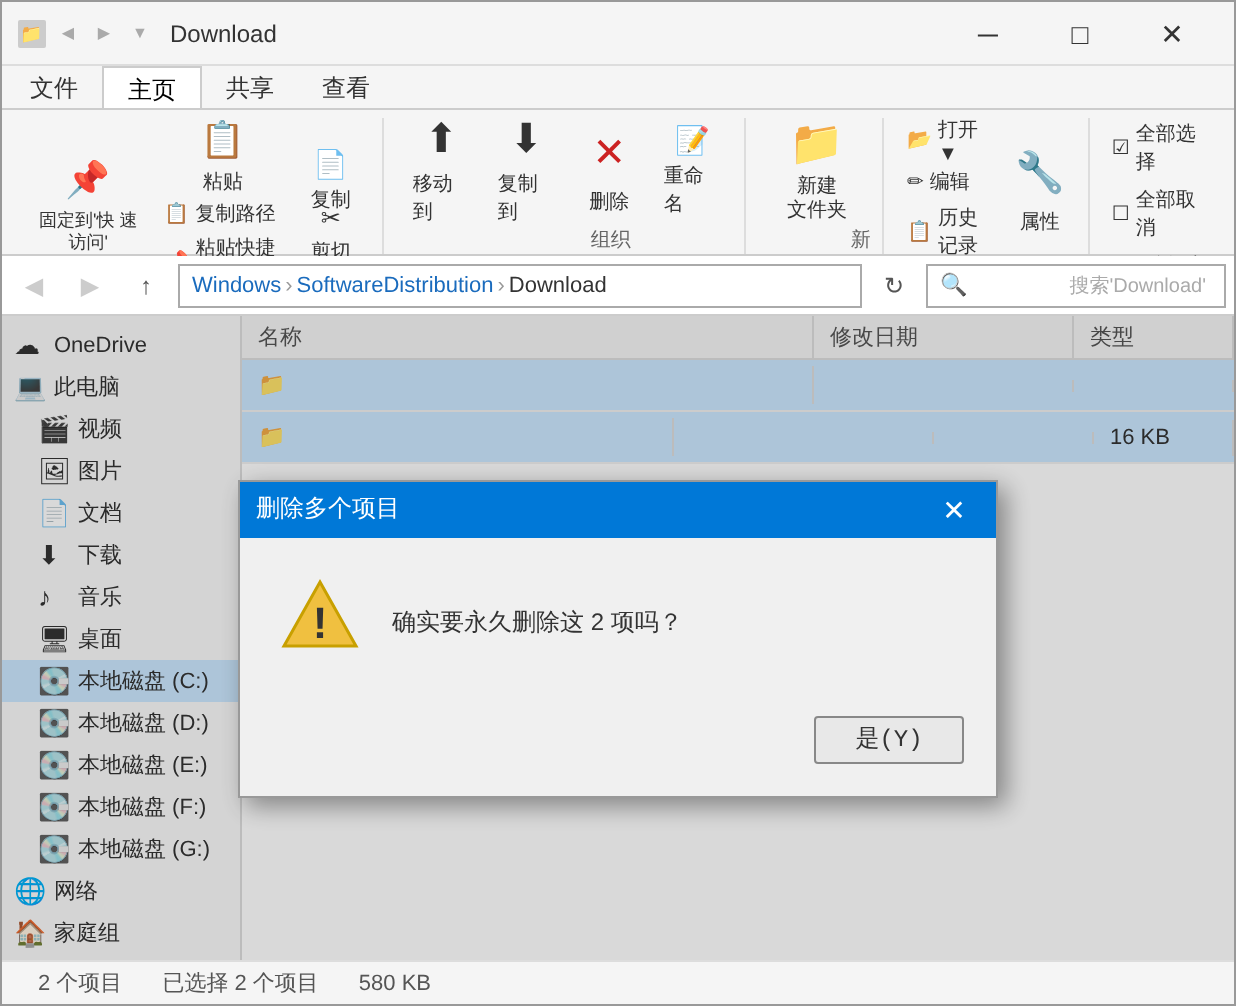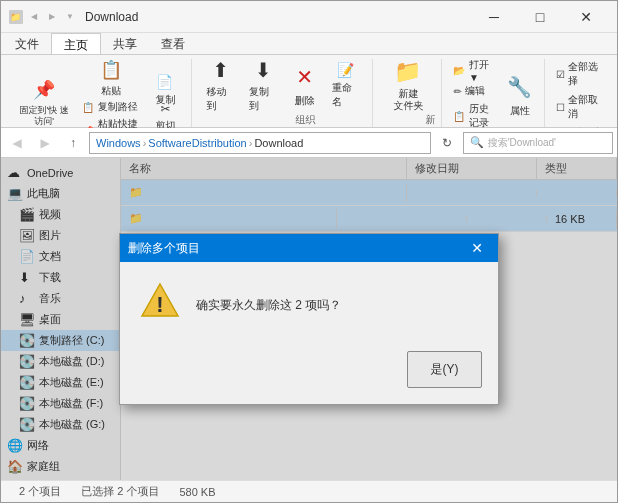--- a/index.html
+++ b/index.html
@@ -340,30 +340,31 @@
       line-height: 1.5;
     }
     .dialog-buttons {
       display: flex;
       justify-content: flex-end;
       padding: 8px 16px 16px;
       gap: 8px;
     }
     .dialog-btn {
       min-width: 75px;
-      height: 37px;
+      height: 24px;
       border: 1px solid #aaa;
       background: #e0e0e0;
       cursor: pointer;
       font-size: 12px;
       color: #333;
       display: flex;
       align-items: center;
       justify-content: center;
       border-radius: 2px;
+      font-family: Liberation Mono, monospace;
     }
     .dialog-btn.default {
       background: #e8e8e8;
       border: 1px solid #888;
     }
 
     
     ::-webkit-scrollbar { width: 8px; height: 8px; }
     ::-webkit-scrollbar-track { background: #f1f1f1; }
     ::-webkit-scrollbar-thumb { background: #c1c1c1; }
@@ -524,21 +525,21 @@
     <div class="address-path">
       <span class="address-crumb">Windows</span>
       <span class="address-sep">›</span>
       <span class="address-crumb">SoftwareDistribution</span>
       <span class="address-sep">›</span>
       <span class="address-current">Download</span>
     </div>
     <div class="nav-btn">↻</div>
     <div class="search-box">
       <span>🔍</span>
-      <span style="font-size:10px;">搜索'Download'</span>
+      <span style="font-size:10px;margin-left:47px;">搜索'Download'</span>
     </div>
   </div>
 
   <div class="content-area">
 
     <div class="sidebar">
       <div class="sidebar-item">
         <span class="sidebar-icon">☁</span>
         <span>OneDrive</span>
       </div>
@@ -565,21 +566,21 @@
       <div class="sidebar-item sidebar-indent">
         <span class="sidebar-icon">♪</span>
         <span>音乐</span>
       </div>
       <div class="sidebar-item sidebar-indent">
         <span class="sidebar-icon">🖥</span>
         <span>桌面</span>
       </div>
       <div class="sidebar-item sidebar-indent selected">
         <span class="sidebar-icon">💽</span>
-        <span>复制路径 (C:)</span>
+        <span>本地磁盘 (C:)</span>
       </div>
       <div class="sidebar-item sidebar-indent">
         <span class="sidebar-icon">💽</span>
         <span>本地磁盘 (D:)</span>
       </div>
       <div class="sidebar-item sidebar-indent">
         <span class="sidebar-icon">💽</span>
         <span>本地磁盘 (E:)</span>
       </div>
       <div class="sidebar-item sidebar-indent">

